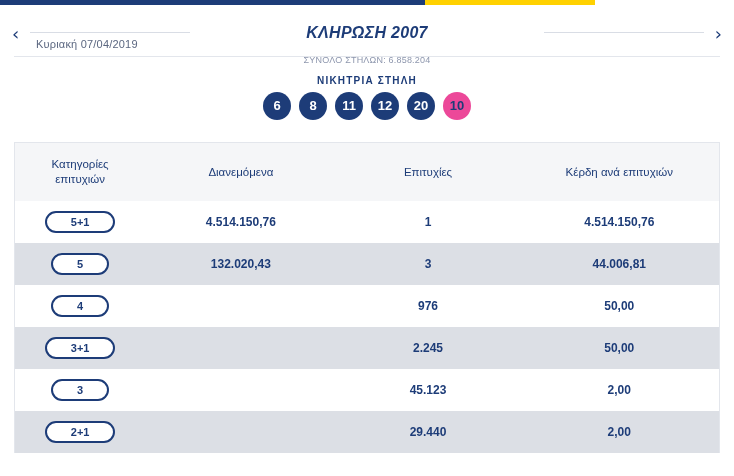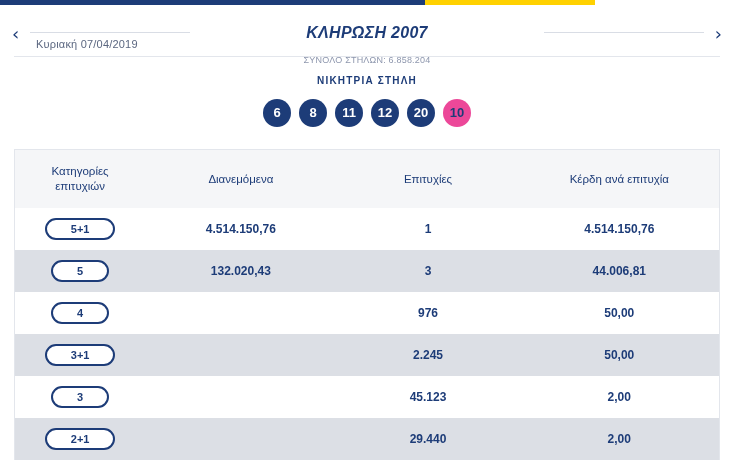--- a/index.html
+++ b/index.html
@@ -101,21 +101,21 @@
   
   .winning-section {
     padding-top: 18px;
     text-align: center;
   }
   .winning-label {
     font-size: 10px;
     font-weight: bold;
     color: #1d3c78;
     letter-spacing: 1.2px;
-    margin-bottom: 13px;
+    margin-bottom: 6px;
   }
   .balls {
     display: flex;
     justify-content: center;
     gap: 8px;
   }
   .ball {
     width: 28px;
     height: 28px;
     border-radius: 50%;
@@ -225,21 +225,21 @@
   <div class="results">
     <table>
       <thead>
         <tr>
           <th class="col-cat">
             <div>Κατηγορίες</div>
             <div>επιτυχιών</div>
           </th>
           <th class="col-dist">Διανεμόμενα</th>
           <th class="col-wins">Επιτυχίες</th>
-          <th class="col-prize">Κέρδη ανά επιτυχία</th>
+          <th class="col-prize">Κέρδη ανά επιτυχιών</th>
         </tr>
       </thead>
       <tbody>
         <tr>
           <td class="cat-cell"><span class="cat-badge">5+1</span></td>
           <td>4.514.150,76</td>
           <td>1</td>
           <td>4.514.150,76</td>
         </tr>
         <tr>

